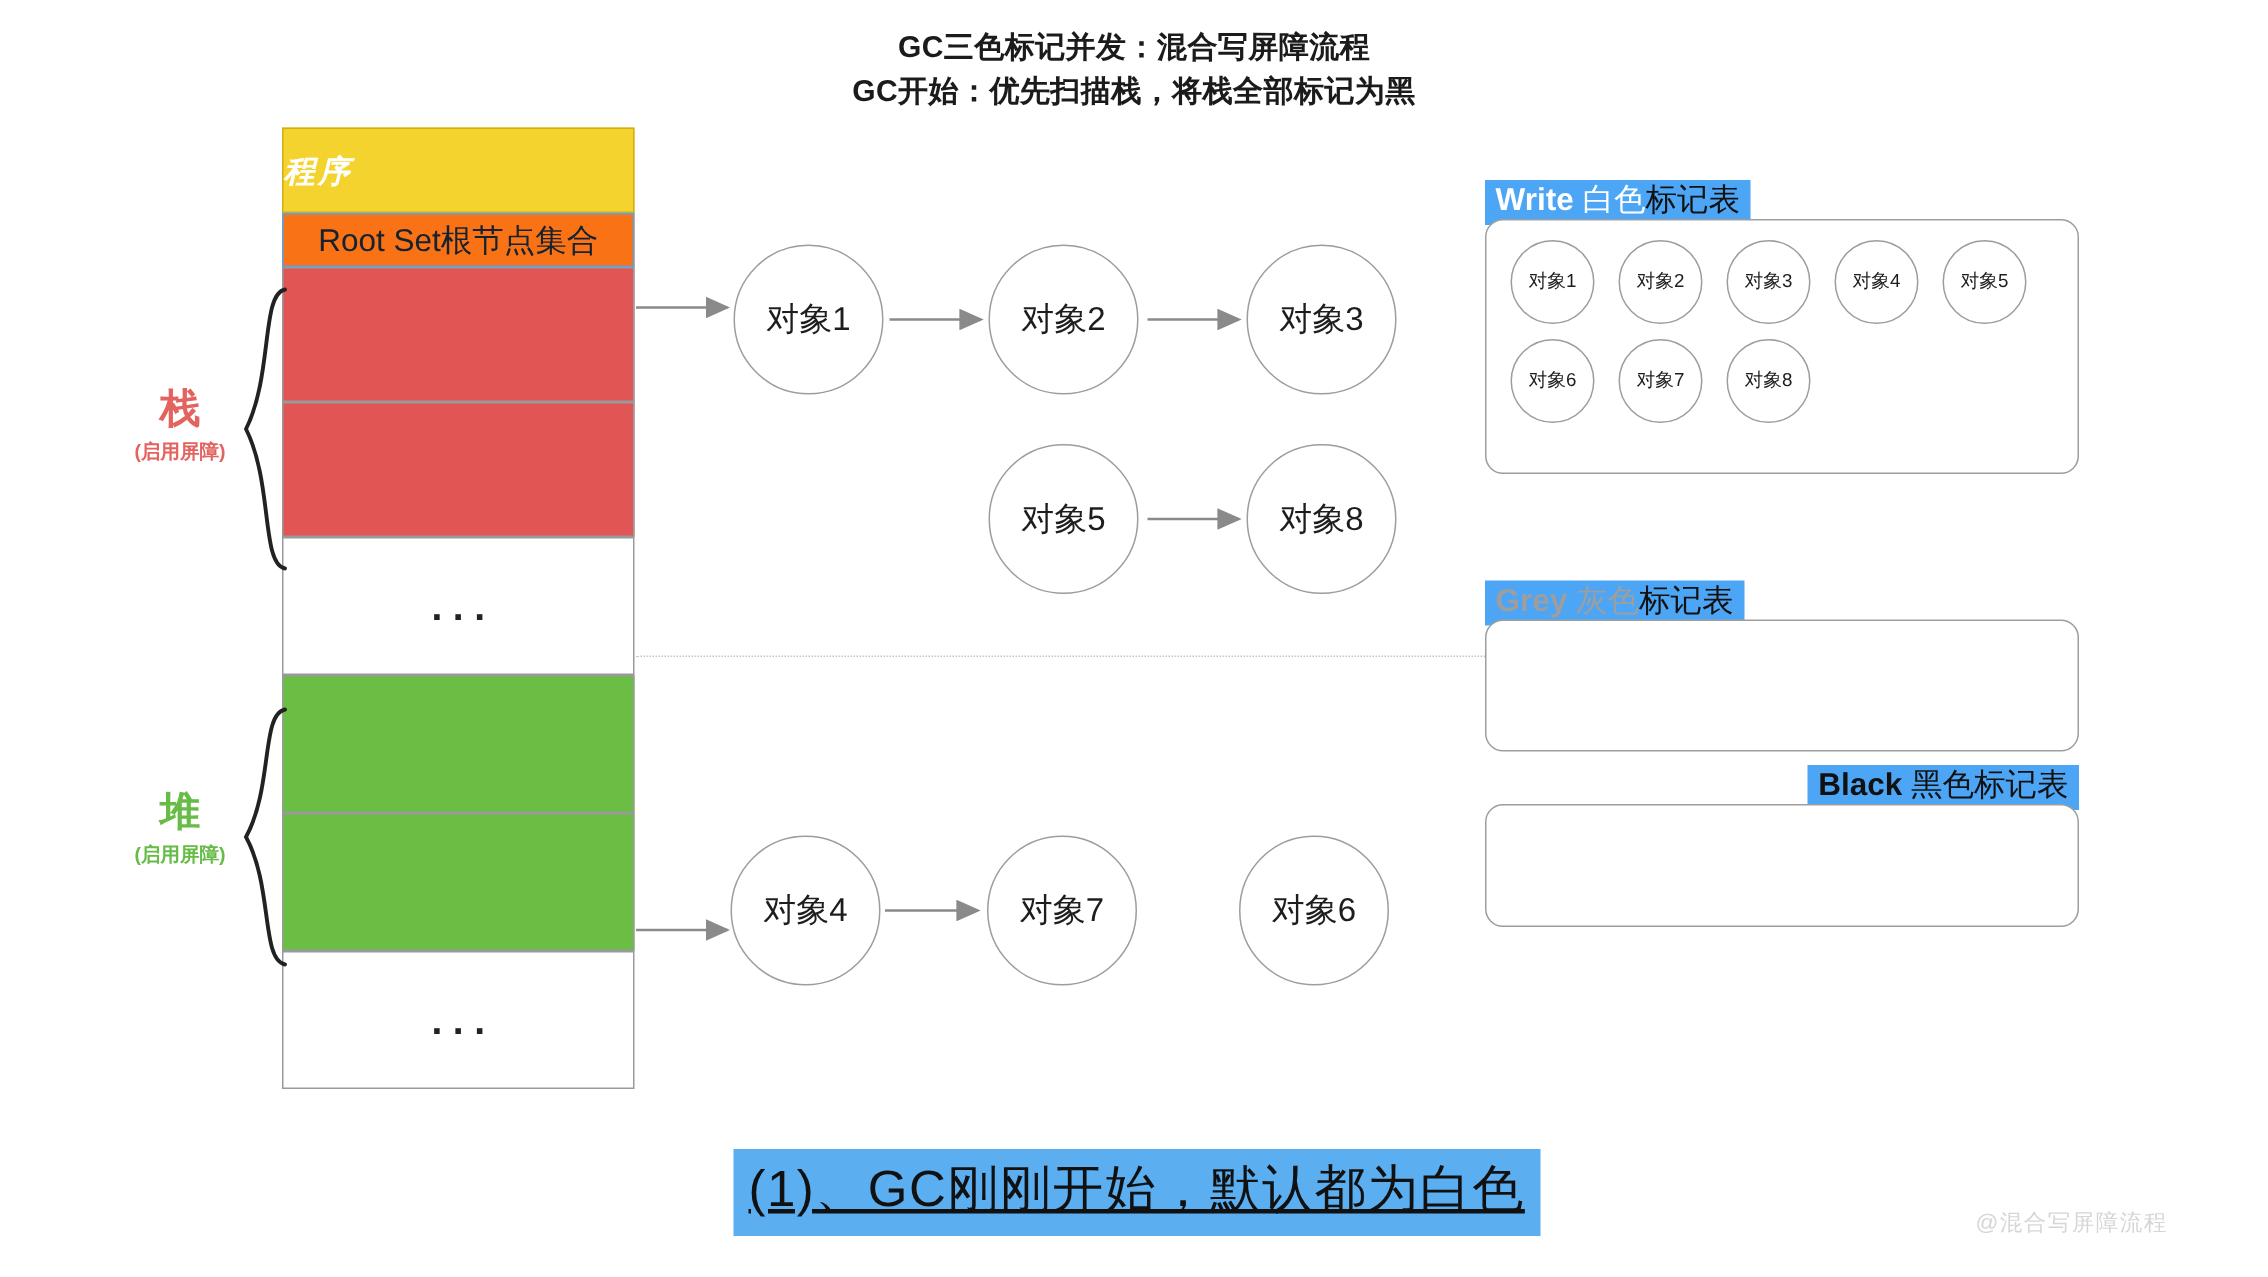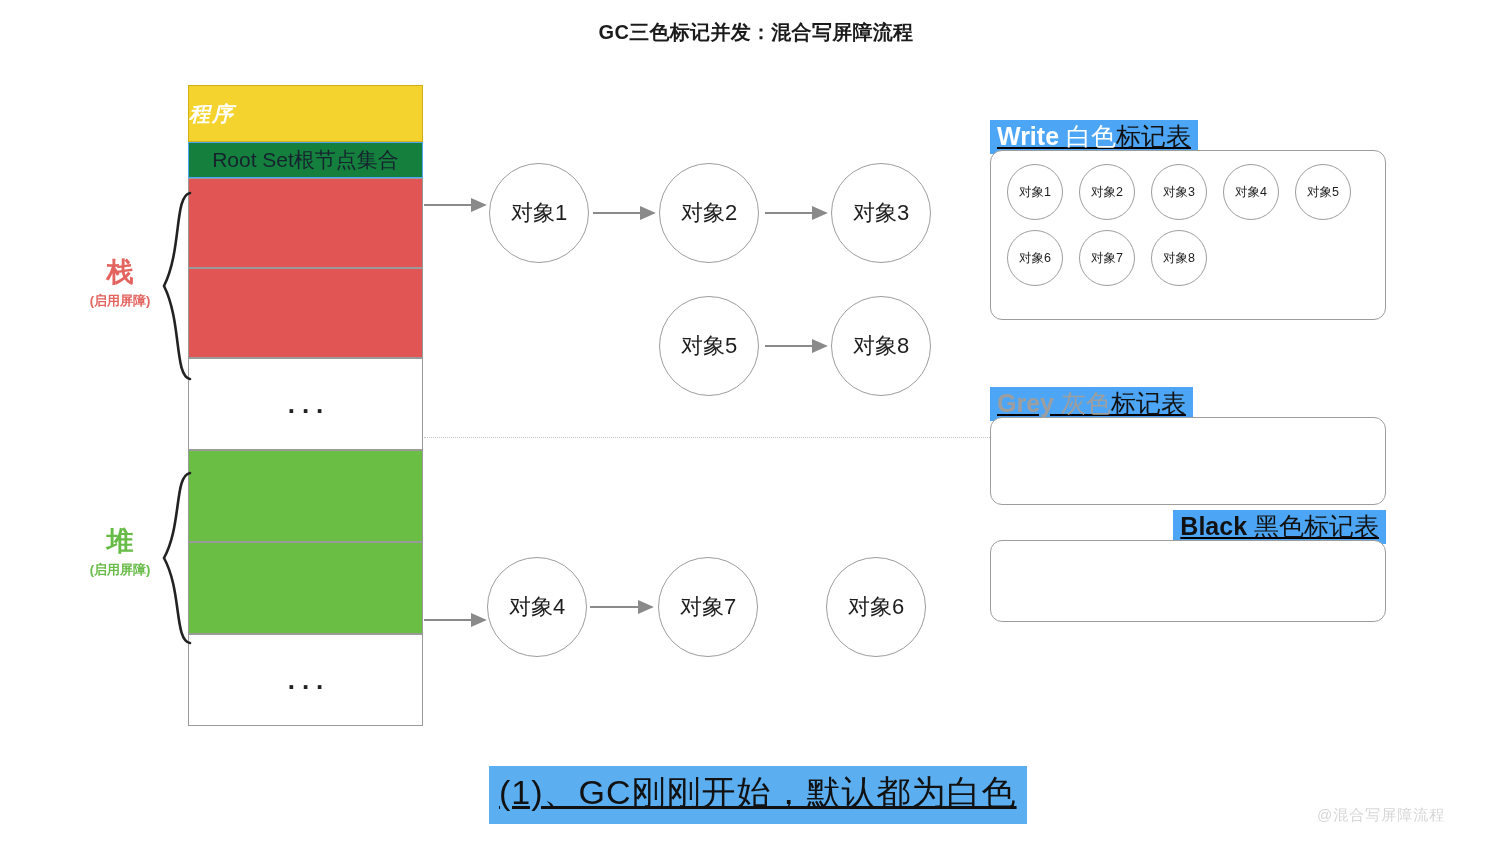--- a/index.html
+++ b/index.html
@@ -38,21 +38,21 @@
     background: #F5D32E;
     border-color: #cfae16;
     display: flex; align-items: center; justify-content: flex-start; font-style: italic;
   }
   #cell-program .cell-text {
     color: #ffffff; font-size: 21px; font-weight: bold;
     letter-spacing: 2px;
   }
   #cell-rootset {
     height: 36px;
-    background: #15803d;
+    background: #f97316;
     border-color: #4DA6F5;
     display: flex; align-items: center; justify-content: center;
   }
   #cell-rootset .cell-text {
     color: #16222e; font-size: 21px; letter-spacing: 0px;
   }
   .cell-red { height: 90px; background: #E15554; border-color: #9a9a9a; }
   .cell-green { height: 92px; background: #6BBE44; border-color: #9a9a9a; }
   .cell-blank {
     height: 92px; background: #ffffff;
@@ -91,24 +91,23 @@
     left: 424px; top: 437px; width: 962px; height: 0;
     border-top: 1.6px dotted #c6c6c6;
   }
 
   
   .mark-panel { position: absolute; }
   .mark-title {
     display: inline-block;
     background: #4DA6F5;
     padding: 2px 7px 4px 7px;
-    font-size: 25px;
+    font-size: 21px;
     line-height: 1.12;
     white-space: nowrap;
-    text-decoration: underline;
   }
   .mt-en { font-weight: bold; }
   .mt-white { color: #ffffff; }
   .mt-grey  { color: #9e9e9e; }
   .mt-black { color: #111111; }
   .mark-box {
     box-sizing: border-box;
     border: 1.6px solid #9d9d9d;
     border-radius: 12px;
     background: #ffffff;
@@ -150,20 +149,21 @@
     left: 1317px; top: 806px;
     font-size: 15px; color: #d6d6d6;
     letter-spacing: 1px;
   }
 </style>
 </head>
 <body>
 
 <div class="abs" id="title-block">
   <div class="tline">GC三色标记并发：混合写屏障流程</div>
+  <div class="tline">GC开始：优先扫描栈，将栈全部标记为黑</div>
 </div>
 
 <div class="abs" id="memory-column">
 
   <div class="mem-cell" id="cell-program">
     <span class="cell-text">程序</span>
   </div>
 
   <div class="mem-cell" id="cell-rootset">
     <span class="cell-text">Root Set根节点集合</span>

